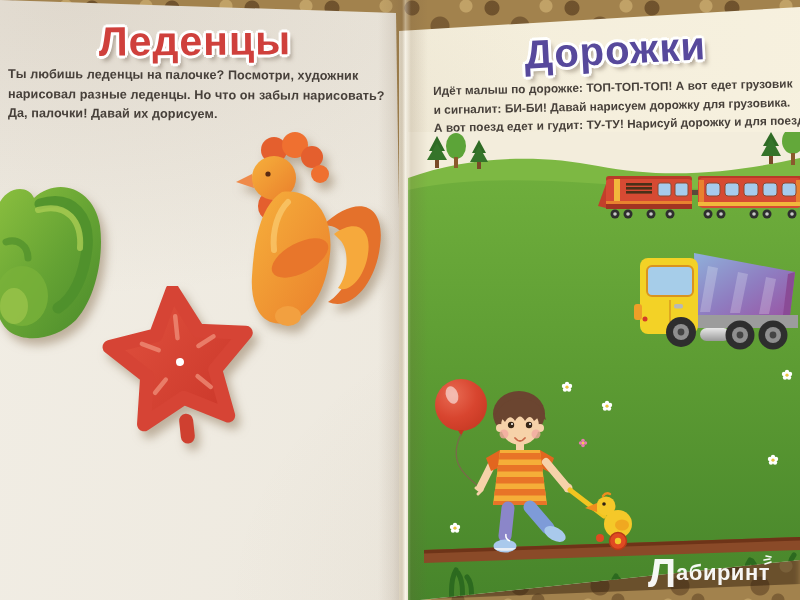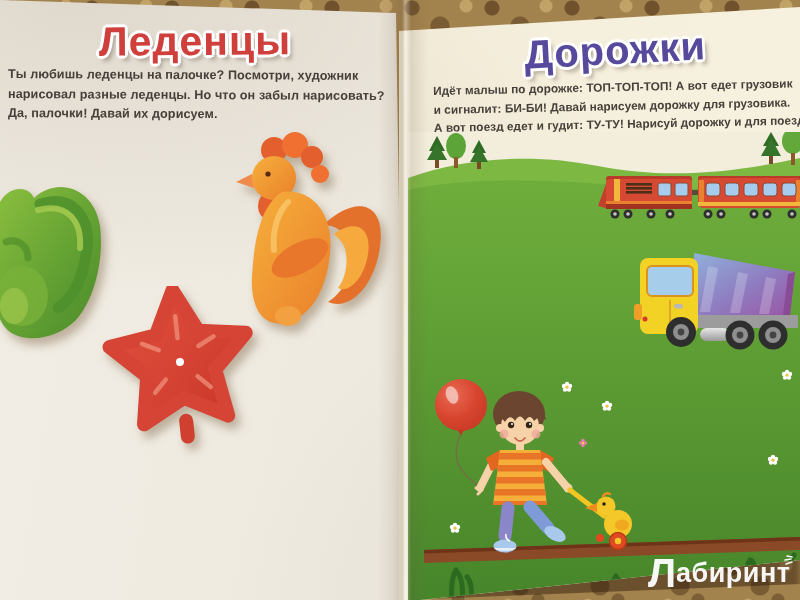--- a/index.html
+++ b/index.html
@@ -46,21 +46,21 @@
     transform:rotate(-1.2deg);transform-origin:left top;}
   
   .candy{position:absolute;filter:drop-shadow(5px 7px 5px rgba(140,115,85,.5));}
   .illus-svg{position:absolute;left:408px;top:132px;}
   .boy-svg{position:absolute;left:430px;top:378px;}
   
   .watermark{position:absolute;left:648px;top:550px;display:flex;align-items:flex-end;
     color:rgba(255,255,255,.95);font-weight:bold;z-index:9;}
   .wm-logo{position:relative;font-size:40px;line-height:40px;transform:translateY(3px);}
   .wm-spark{position:absolute;right:-8px;top:2px;}
-  .wm-text{font-size:27px;line-height:34px;letter-spacing:.5px;text-align:right;}
+  .wm-text{font-size:22px;line-height:34px;letter-spacing:.5px;text-align:right;}
 </style>
 </head>
 <body>
 
 <div class="stage">
   <div class="cloth"></div>
   <div class="page-shadow"></div>
 
   <div class="page left">
     <div class="title l-title">Леденцы</div>

